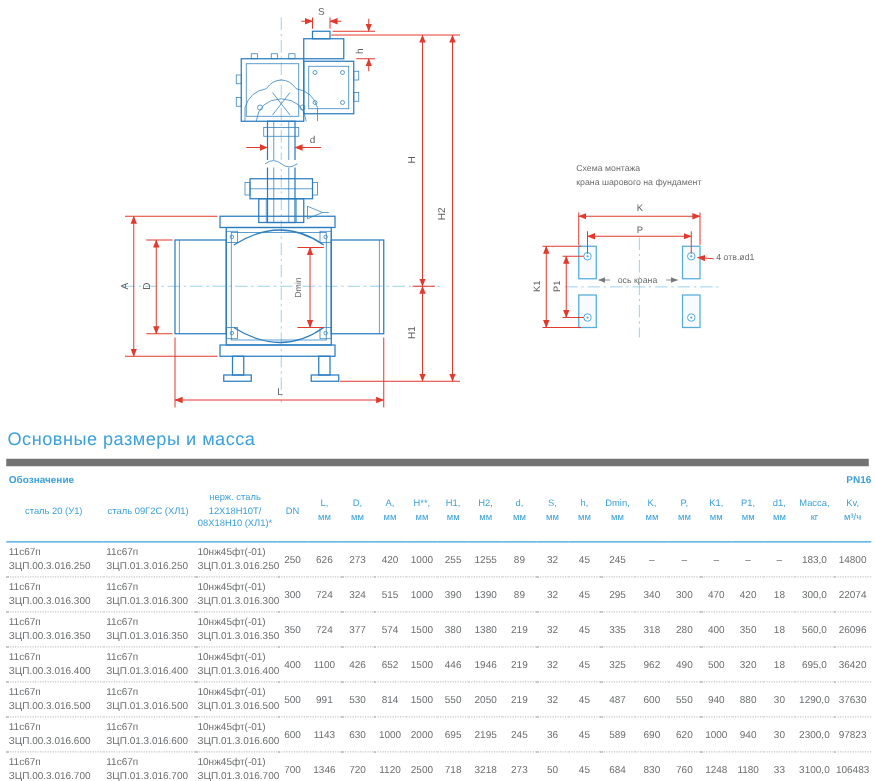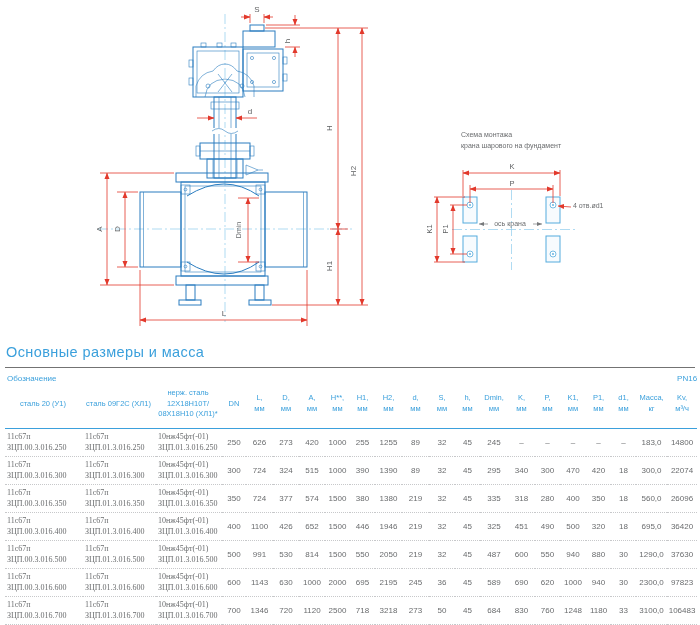--- a/index.html
+++ b/index.html
@@ -2,39 +2,39 @@
 <html><head>
 <meta charset="utf-8">
 <style>
   html,body{margin:0;padding:0;background:#fff;}
   body{width:700px;height:625px;overflow:hidden;font-family:"Liberation Sans",sans-serif;}
   .page{width:700px;height:625px;position:relative;background:#fff;}
   .drawing-wrap{width:700px;height:342px;}
   .table-section{margin:0 5px;width:690px;}
   .section-title{
     color:#3ba0dc;font-size:14.5px;letter-spacing:.4px;
-    padding:2px 0 7px 1px;border-bottom:1px solid #737373;
+    padding:2px 0 7px 1px;border-bottom:6px solid #737373;
   }
   table.dims{border-collapse:collapse;table-layout:fixed;width:690px;}
   tr.group th{
-    color:#3ba0dc;font-size:8px;font-weight:400;text-align:left;
+    color:#3ba0dc;font-size:8px;font-weight:700;text-align:left;
     padding:6px 0 1px 2px;white-space:nowrap;
   }
   tr.group th.g-pn{text-align:right;}
   tr.cols th{
     color:#3ba0dc;font-size:7.5px;font-weight:400;vertical-align:middle;
     border-bottom:1px solid #3ba0dc;padding:4px 0 8px 0;line-height:10.5px;
     text-align:center;
   }
   tr.cols th.des-h{text-align:center;padding-left:2px;padding-right:4px;}
   tbody td{
     font-size:8px;color:#6a6c6e;text-align:center;vertical-align:middle;
     border-bottom:1px dotted #c7c8ca;height:27px;padding:0;white-space:nowrap;
   }
-  tbody td.des{text-align:left;padding-left:2px;line-height:11.5px;font-family:Liberation Serif, serif;}
+  tbody td.des{text-align:left;padding-left:2px;line-height:11.5px;}
   text{font-family:"Liberation Sans",sans-serif;}
   .lab{fill:#5d5f61;font-size:8px;}
   .lab7{fill:#6a6c6e;font-size:7px;}
   .lab75{fill:#5d5f61;font-size:7.5px;}
 </style>
 </head>
 <body>
 
 <div class="page">
 
@@ -466,21 +466,21 @@
             <td>1100</td>
             <td>426</td>
             <td>652</td>
             <td>1500</td>
             <td>446</td>
             <td>1946</td>
             <td>219</td>
             <td>32</td>
             <td>45</td>
             <td>325</td>
-            <td>451</td>
+            <td>962</td>
             <td>490</td>
             <td>500</td>
             <td>320</td>
             <td>18</td>
             <td>695,0</td>
             <td>36420</td>
           </tr>
           <tr>
             <td class="des">
               <div>11с67п</div>

